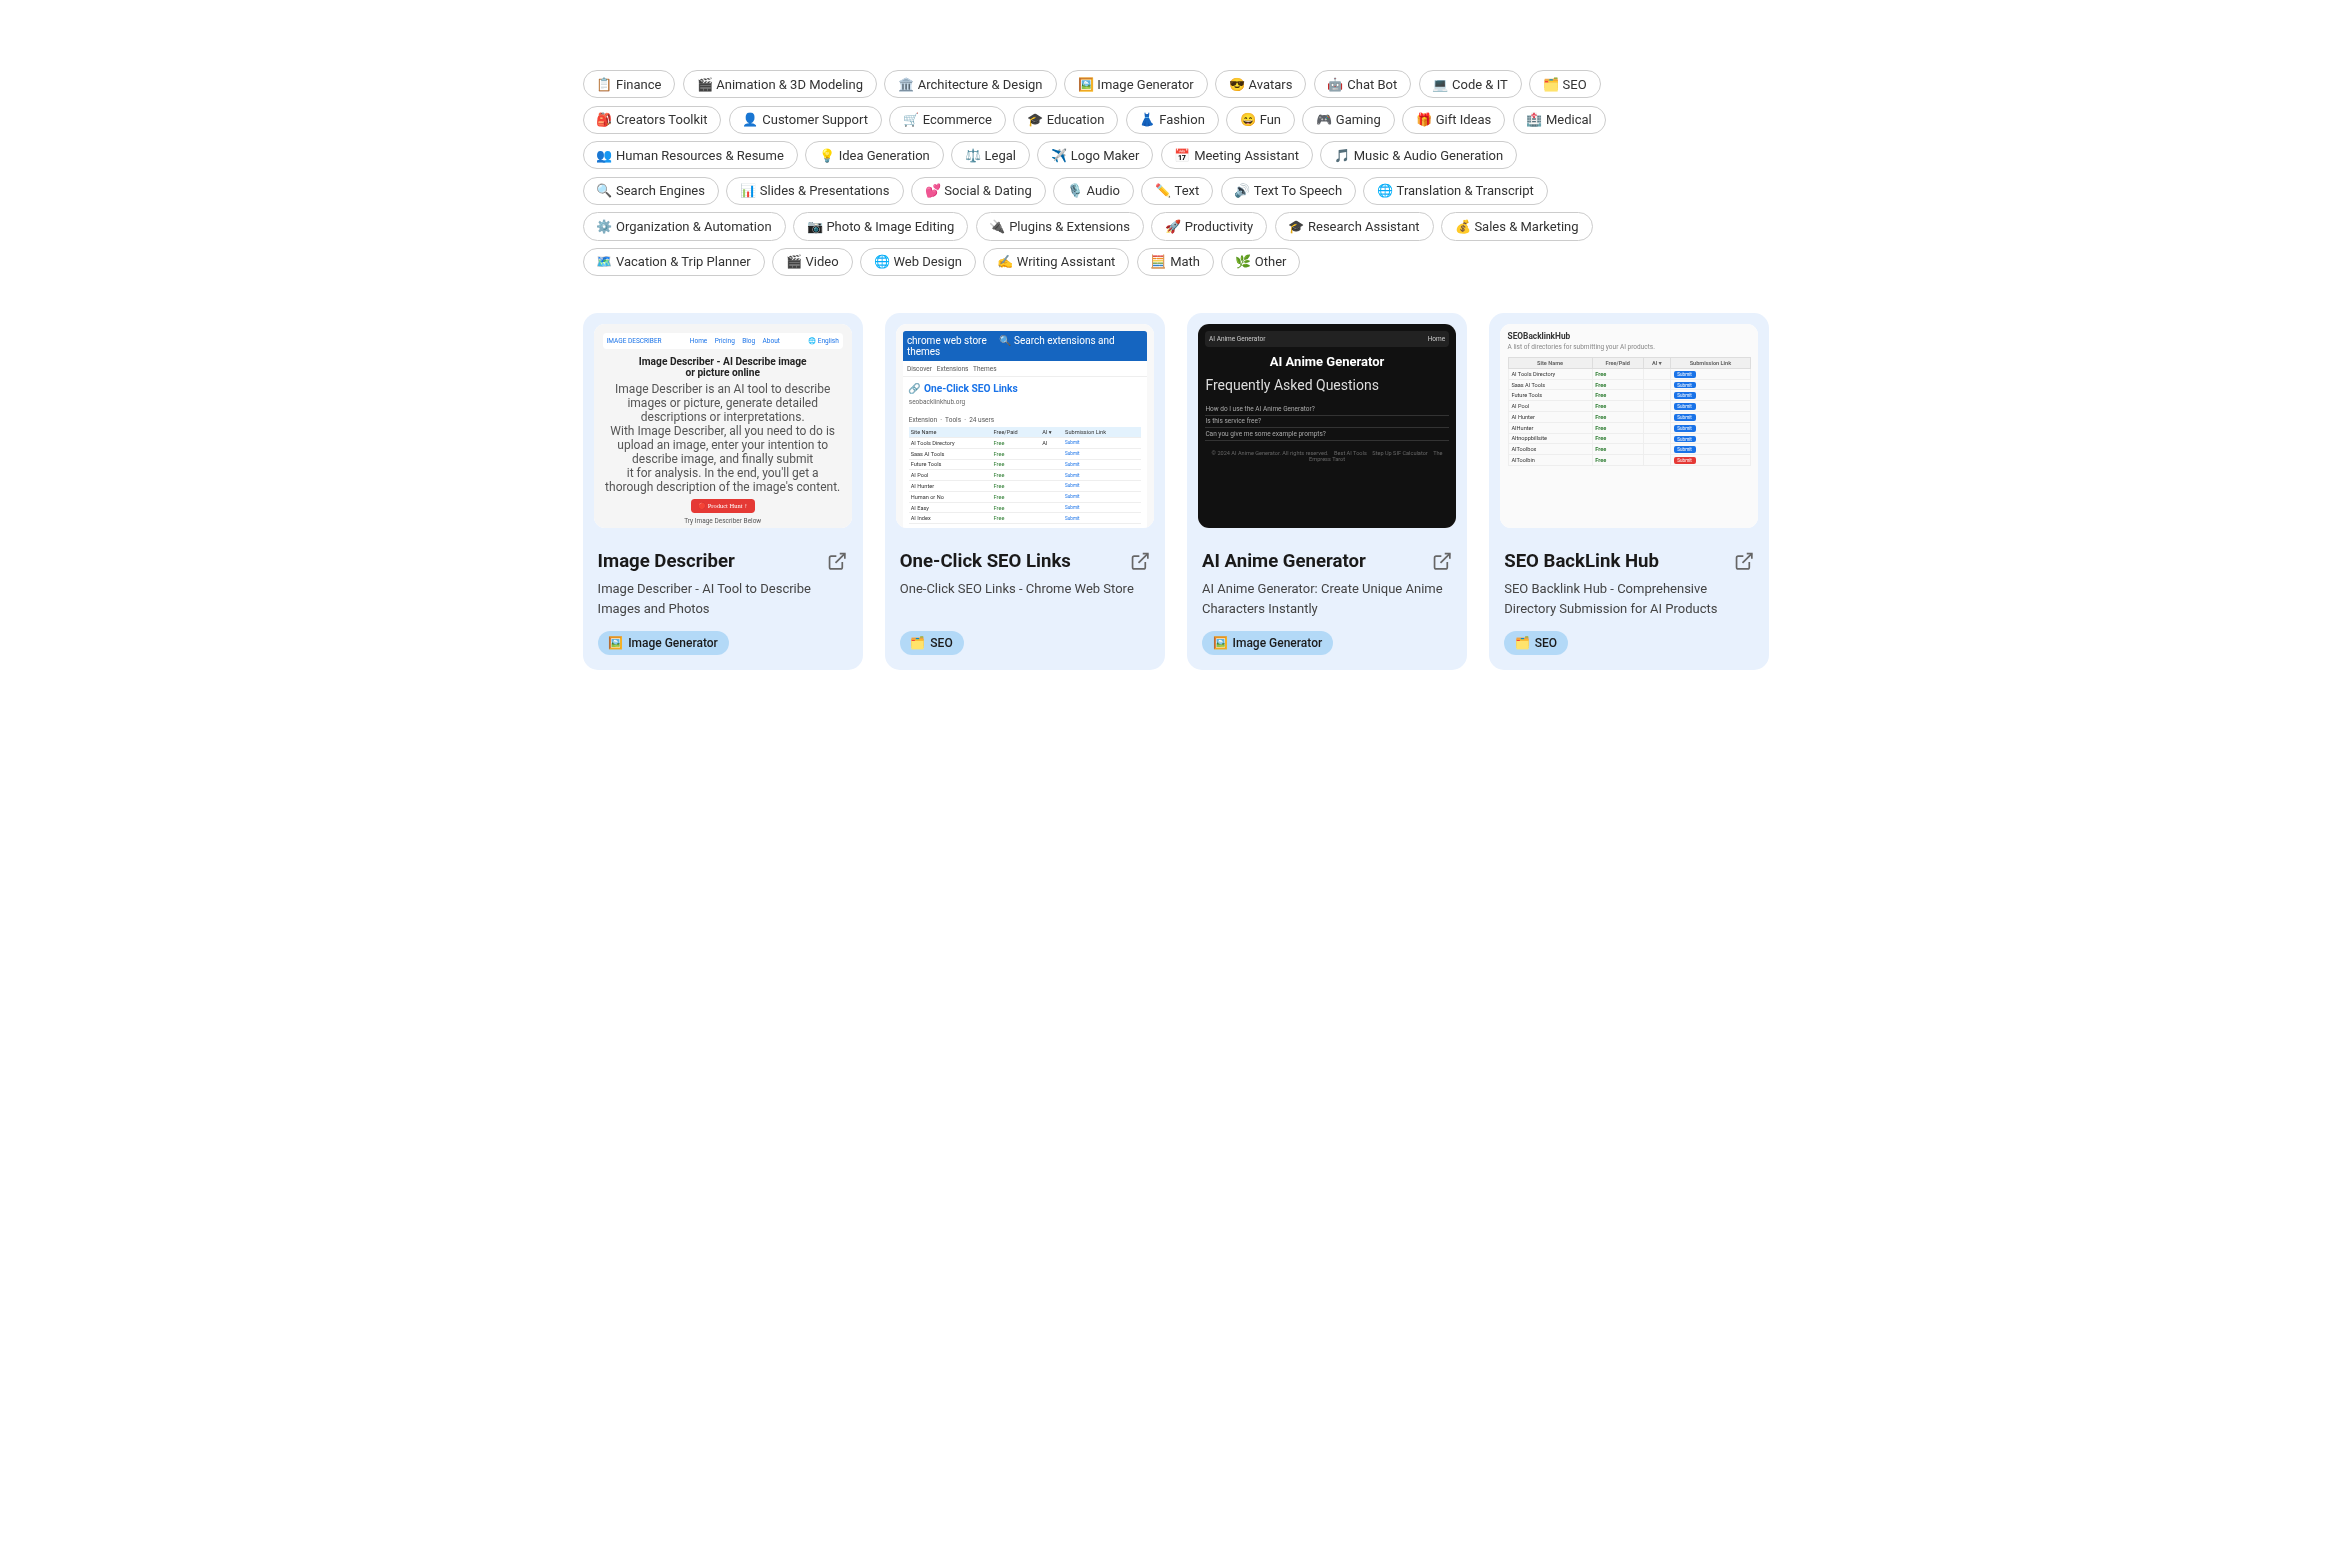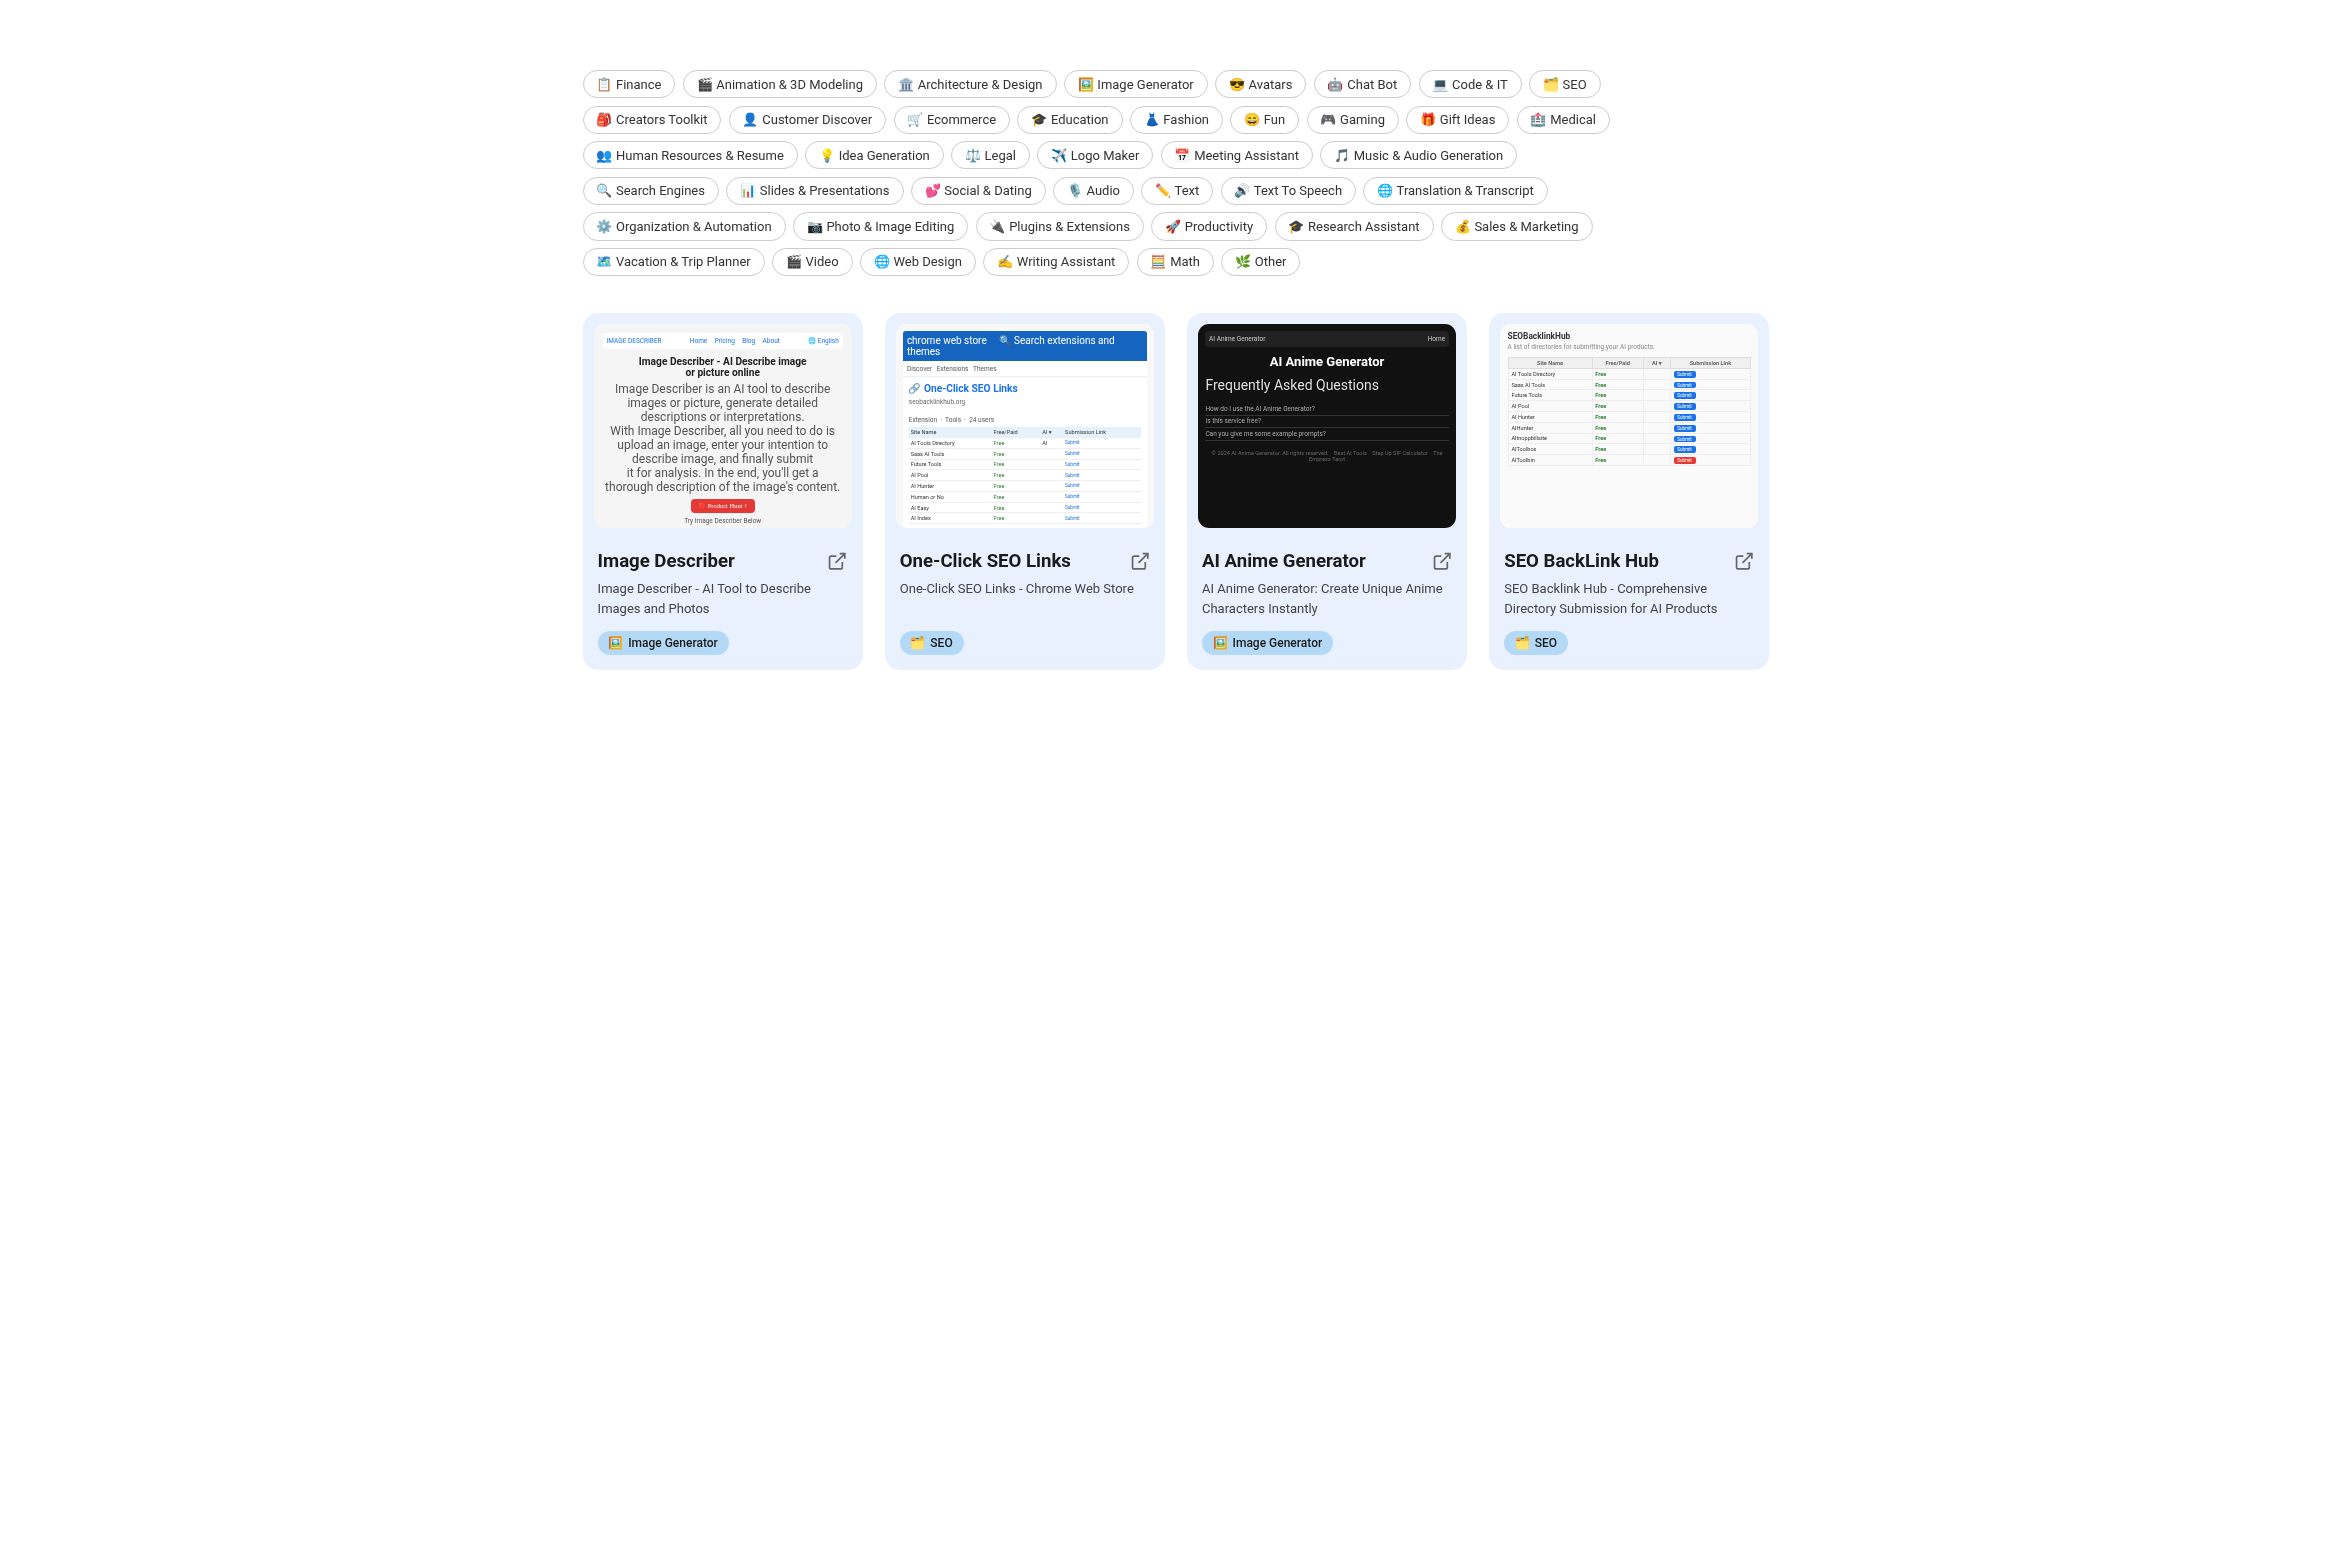--- a/index.html
+++ b/index.html
@@ -206,21 +206,21 @@
           <span class="tag">🎬 Animation &amp; 3D Modeling</span>
           <span class="tag">🏛️ Architecture &amp; Design</span>
           <span class="tag">🖼️ Image Generator</span>
           <span class="tag">😎 Avatars</span>
           <span class="tag">🤖 Chat Bot</span>
           <span class="tag">💻 Code &amp; IT</span>
           <span class="tag">🗂️ SEO</span>
         </div>
         <div class="tags-row">
           <span class="tag">🎒 Creators Toolkit</span>
-          <span class="tag">👤 Customer Discover</span>
+          <span class="tag">👤 Customer Support</span>
           <span class="tag">🛒 Ecommerce</span>
           <span class="tag">🎓 Education</span>
           <span class="tag">👗 Fashion</span>
           <span class="tag">😄 Fun</span>
           <span class="tag">🎮 Gaming</span>
           <span class="tag">🎁 Gift Ideas</span>
           <span class="tag">🏥 Medical</span>
         </div>
         <div class="tags-row">
           <span class="tag">👥 Human Resources &amp; Resume</span>

